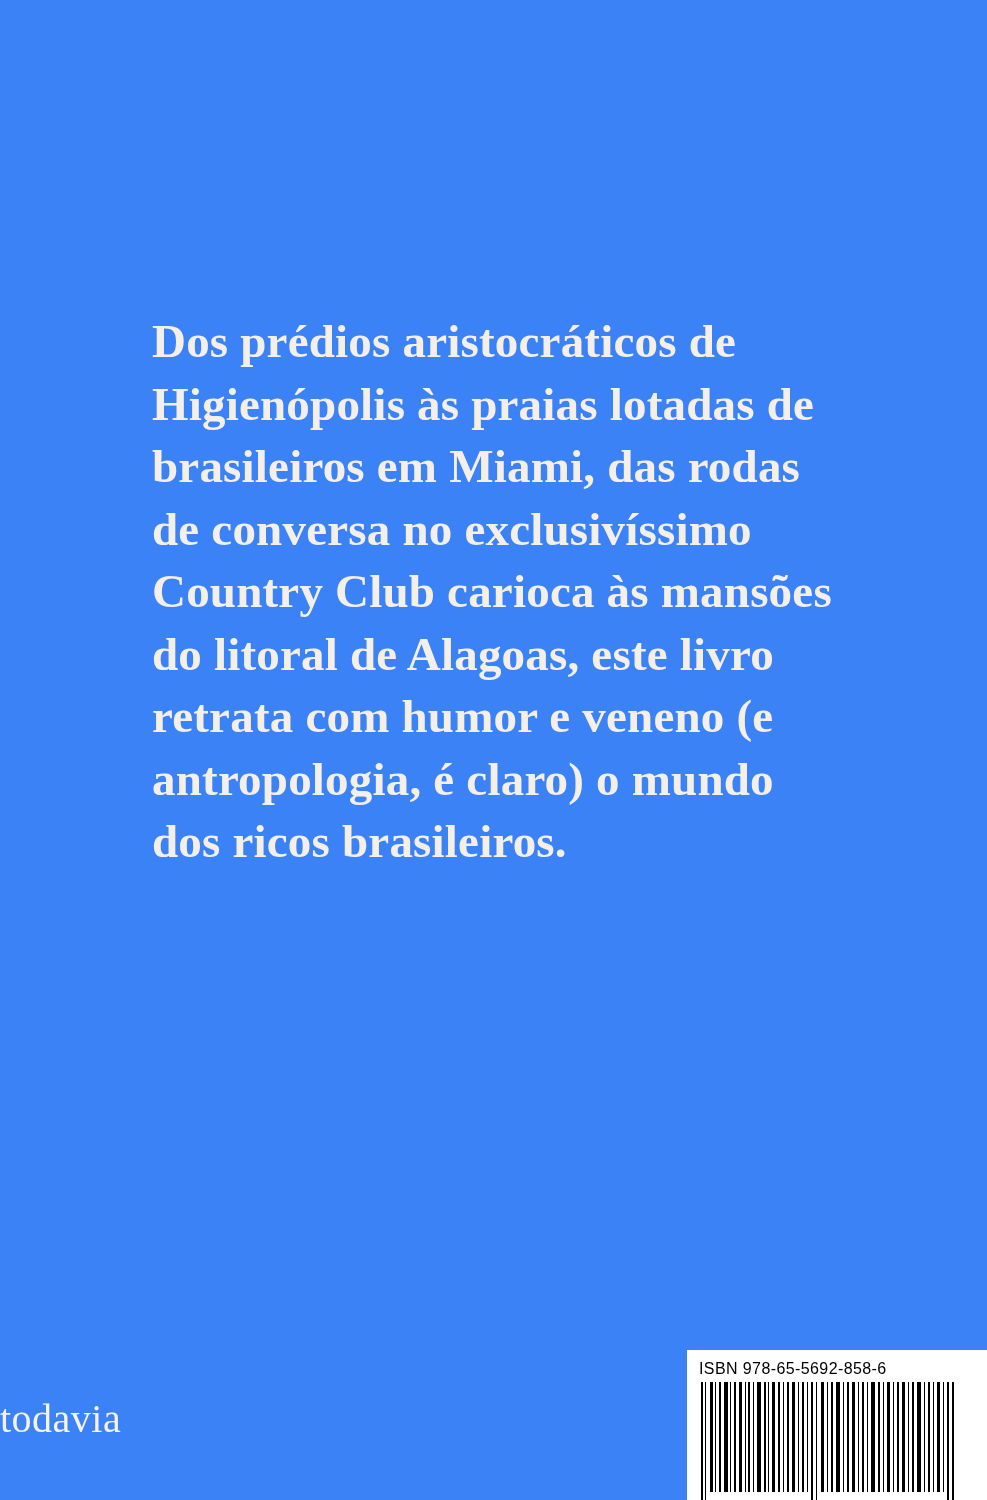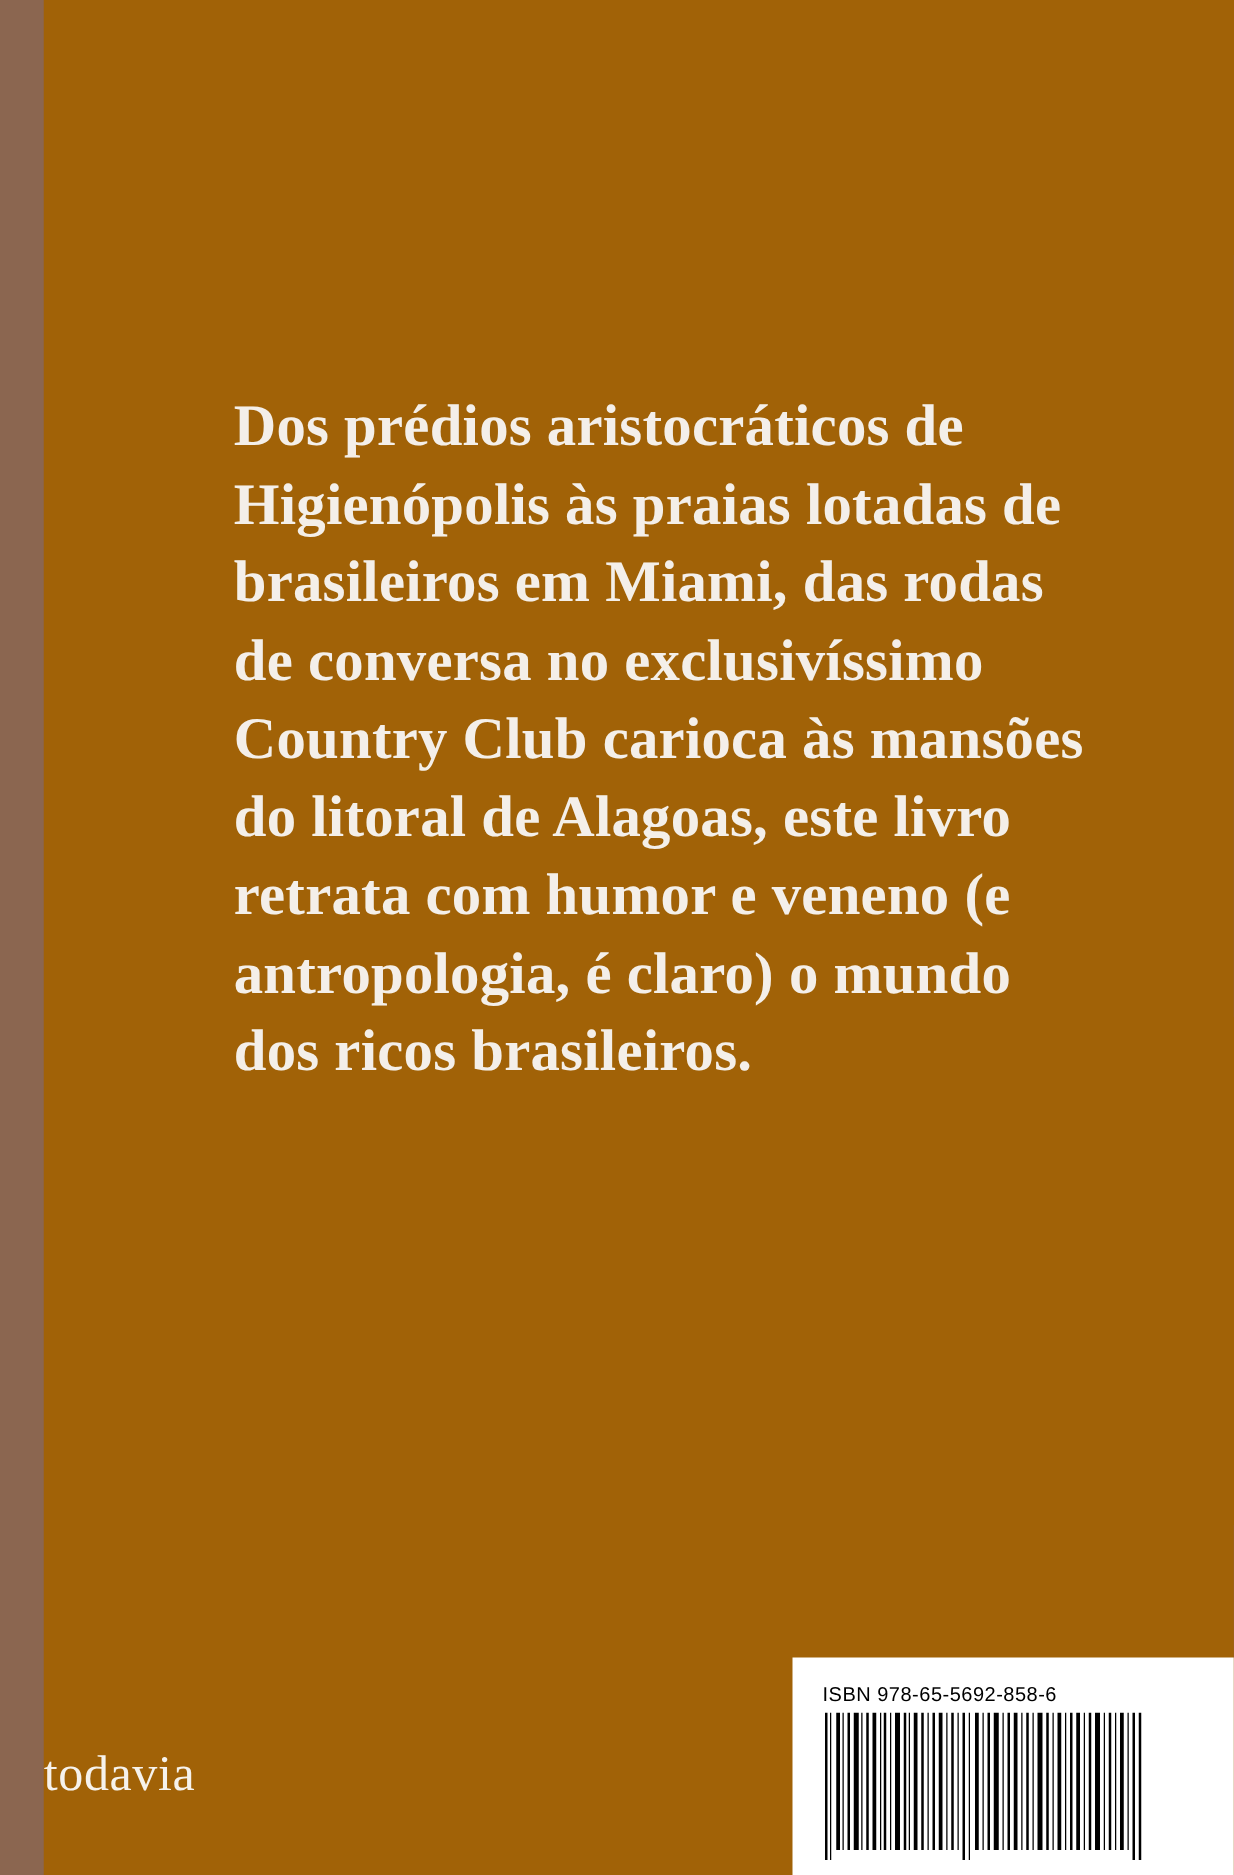--- a/index.html
+++ b/index.html
@@ -10,22 +10,21 @@
     width: 987px;
     height: 1500px;
     background: #8b6650;
     font-family: "Liberation Serif", serif;
     position: relative;
     overflow: hidden;
   }
   .back-cover {
     position: absolute;
     inset: 0;
-    background: #a16207;
-    margin-left: 35px;
+    background: #3b82f6;
   }
   .blurb {
     position: absolute;
     left: 152px;
     top: 310px;
     width: 700px;
     color: #f4efe9;
     font-family: "Liberation Serif", serif;
     font-weight: bold;
     font-size: 47px;
@@ -41,23 +40,23 @@
     color: #f6f2ec;
     font-family: "Liberation Serif", serif;
     font-size: 40px;
     font-weight: normal;
     letter-spacing: 0.5px;
   }
   .isbn-block {
     position: absolute;
     right: 0px;
     bottom: 0px;
-    width: 329px;
+    width: 300px;
     background: #ffffff;
-    padding: 12px;
+    padding: 0;
   }
   .isbn-text {
     font-family: "Liberation Sans", sans-serif;
     font-size: 16px;
     color: #000000;
     padding: 10px 0 4px 12px;
     letter-spacing: 0.4px;
     white-space: nowrap;
   }
   .barcode {

